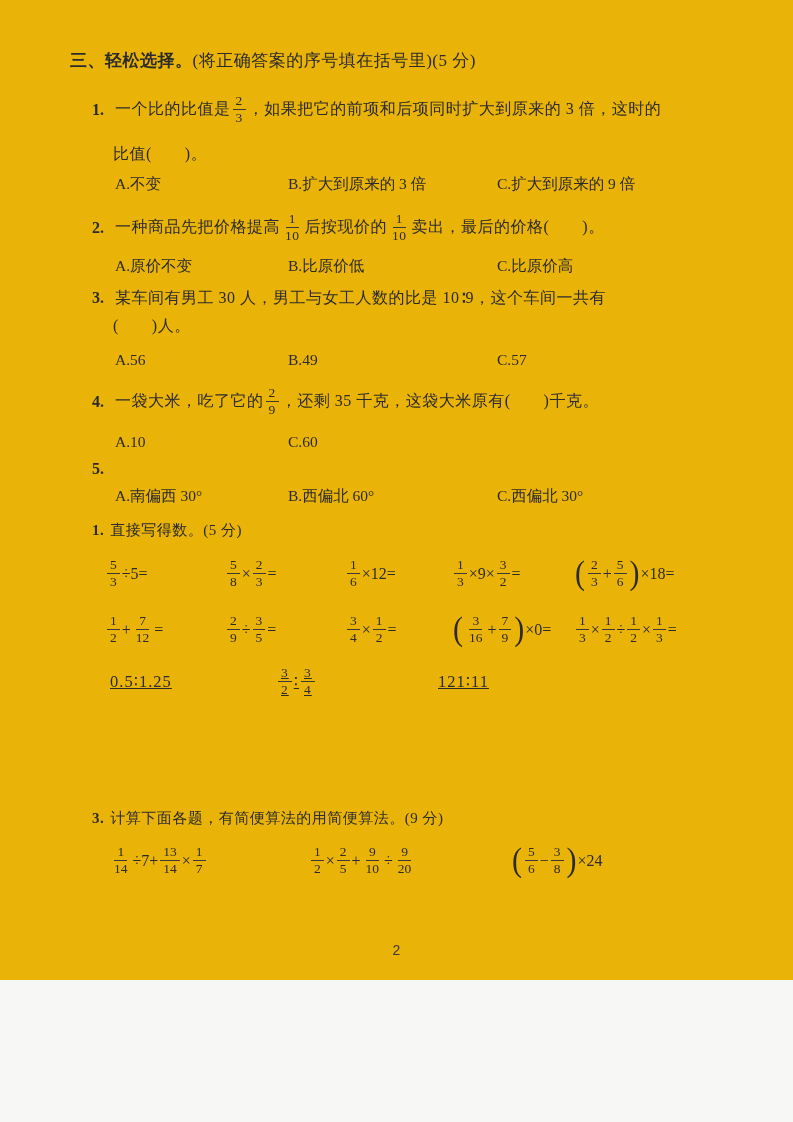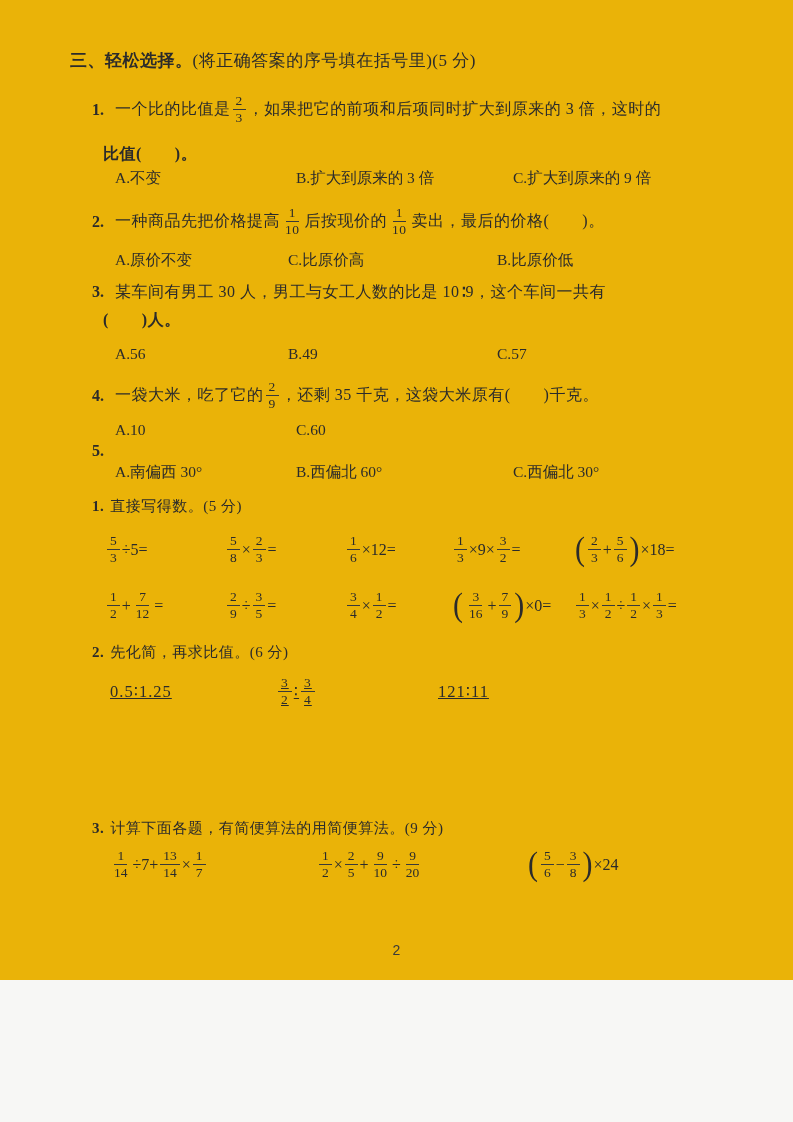--- a/index.html
+++ b/index.html
@@ -15,21 +15,21 @@
   }
   .content{position:absolute;left:70px;right:68px;top:50px;}
 
   .sec-header{font-size:17px;line-height:22px;letter-spacing:.5px;}
   .sec-header .bold{font-weight:bold;}
 
   .question{position:relative;padding-left:22px;}
   .qfirst{display:flex;align-items:center;}
   .qnum{font-weight:bold;width:23px;flex:0 0 23px;font-size:16px;}
   .qtext{font-size:16px;line-height:24px;letter-spacing:.5px;}
-  .qline2{margin-left:11px;font-size:16px;line-height:24px;letter-spacing:.5px;font-weight:bold;}
+  .qline2{margin-left:21px;font-size:16px;line-height:24px;letter-spacing:.5px;}
   .opts{display:grid;grid-template-columns:173px 209px auto;margin-left:23px;font-size:15.5px;line-height:24px;}
   .tallline{min-height:44px;}
 
   .subtitle{padding-left:22px;font-size:15px;line-height:24px;letter-spacing:.5px;}
   .subtitle .bold{font-weight:bold;margin-right:6px;}
 
   .calc-row{display:grid;grid-template-columns:120px 120px 107px 122px auto;padding-left:35px;margin-top:8px;}
   .calc-cell{display:flex;align-items:center;min-height:48px;font-size:16px;}
 
   .ratio-row{display:grid;grid-template-columns:166px 162px auto;padding-left:40px;text-decoration:underline;}
@@ -50,21 +50,21 @@
     display:inline-block;font-size:30px;line-height:0;vertical-align:middle;
     transform:scaleY(1.15);margin:0 1px;font-weight:300;position:relative;top:-2px;
   }
 
   .page-number{
     position:absolute;bottom:22px;left:0;right:0;text-align:center;
     font-size:14px;color:#3a3a3a;font-family:"Liberation Sans","DejaVu Sans",sans-serif;
   }
 
   .mt16{margin-top:16px;} .mt10{margin-top:10px;} .mt8{margin-top:8px;}
-  .mt6{gap:8px;} .mt4{margin-top:4px;}
+  .mt6{margin-top:6px;} .mt4{margin-top:4px;}
   .mt96{margin-top:104px;}
 </style>
 </head>
 <body>
 
 <div class="page">
   <div class="content">
 
     <div class="sec-header">
       <span class="bold">三、轻松选择。</span><span>(将正确答案的序号填在括号里)(5 分)</span>
@@ -92,22 +92,22 @@
         <span class="qtext">一种商品先把价格提高<span class="frac">
               <span class="fnum">1</span>
               <span class="fden">10</span>
             </span>后按现价的<span class="frac">
               <span class="fnum">1</span>
               <span class="fden">10</span>
             </span>卖出，最后的价格(　　)。</span>
       </div>
       <div class="opts mt4">
         <span>A.原价不变</span>
+        <span>B.比原价低</span>
         <span>C.比原价高</span>
-        <span>B.比原价低</span>
       </div>
     </div>
 
     <div class="question mt8">
       <div class="qfirst">
         <span class="qnum">3.</span>
         <span class="qtext">某车间有男工 30 人，男工与女工人数的比是 10∶9，这个车间一共有</span>
       </div>
       <div class="qline2 mt4">(　　)人。</div>
       <div class="opts mt10">
@@ -214,23 +214,20 @@
             <span class="fden">2</span>
           </span>÷<span class="frac">
             <span class="fnum">1</span>
             <span class="fden">2</span>
           </span>×<span class="frac">
             <span class="fnum">1</span>
             <span class="fden">3</span>
           </span>=</div>
     </div>
 
-    <div class="subtitle mt10">
-      <span class="bold">2.</span><span>先化简，再求比值。(6 分)</span>
-    </div>
     <div class="ratio-row mt8">
       <div class="ratio-cell">0.5∶1.25</div>
       <div class="ratio-cell"><span class="frac">
             <span class="fnum">3</span>
             <span class="fden">2</span>
           </span>∶<span class="frac">
             <span class="fnum">3</span>
             <span class="fden">4</span>
           </span></div>
       <div class="ratio-cell">121∶11</div>

